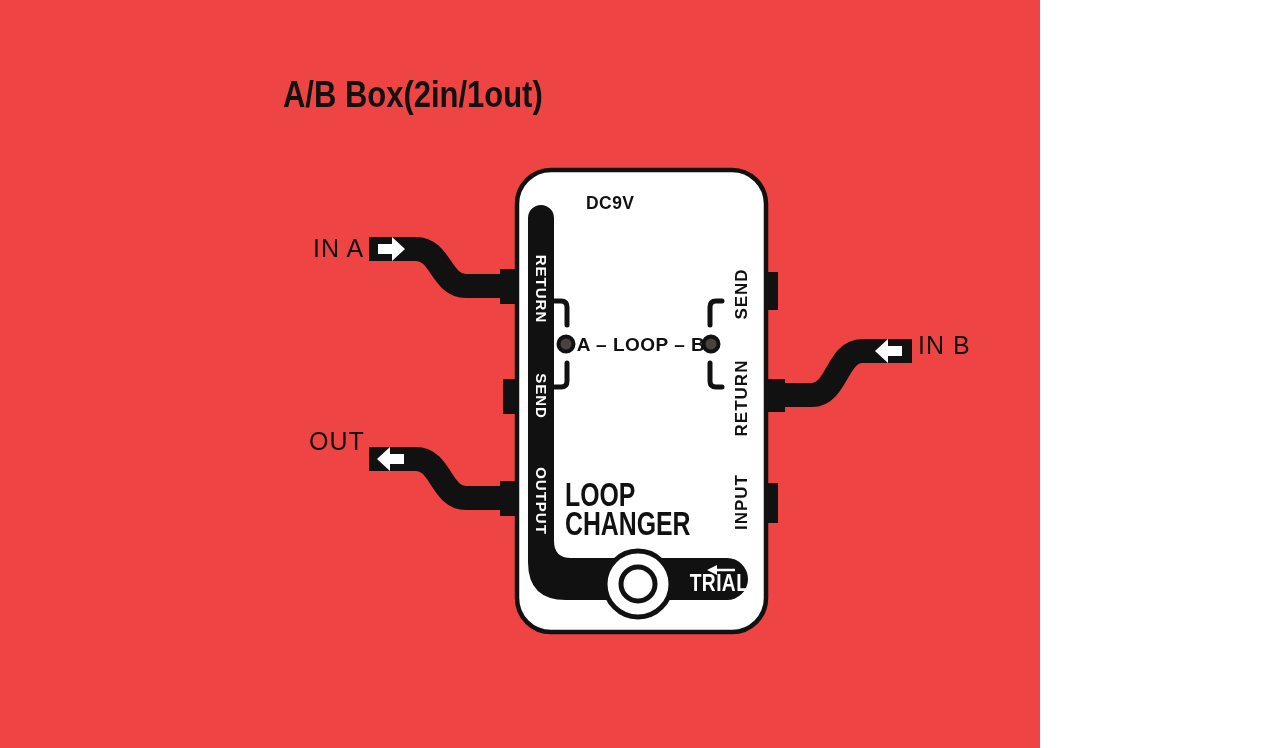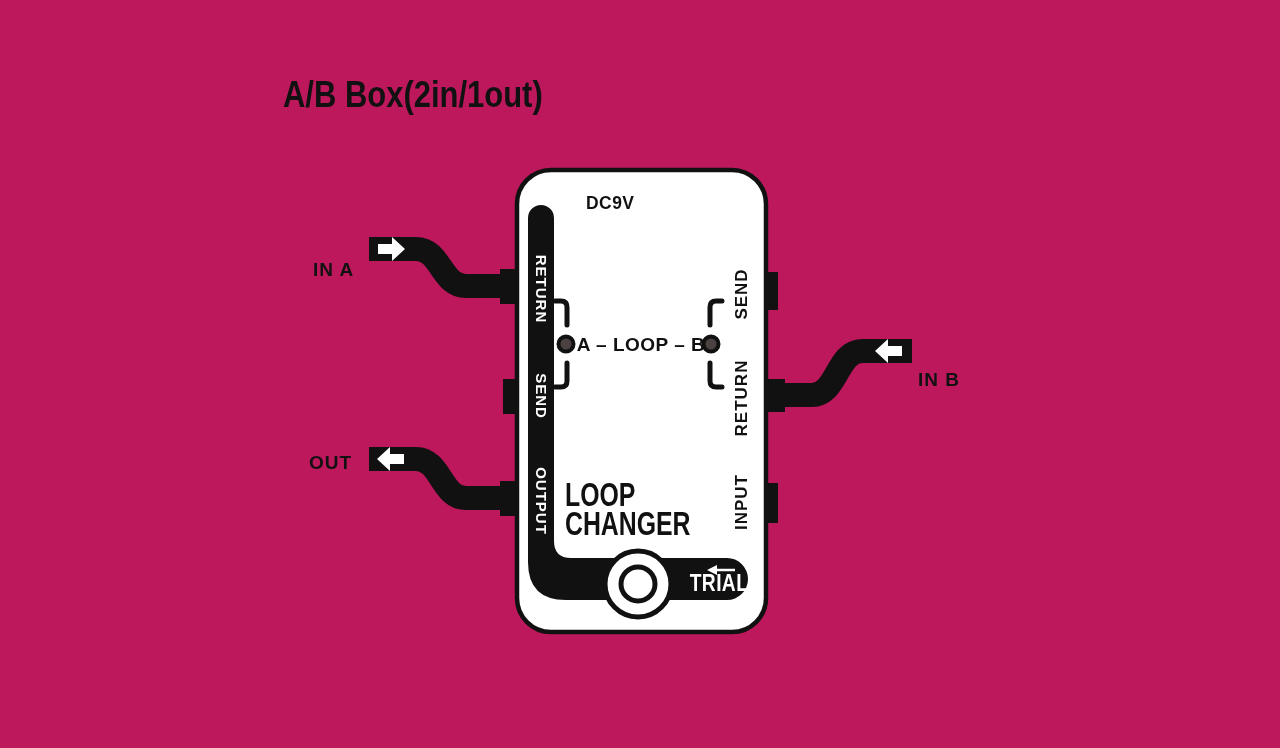--- a/index.html
+++ b/index.html
@@ -1,21 +1,21 @@
 <!DOCTYPE html>
 <html><head>
 <meta charset="utf-8">
 <style>
   html,body{margin:0;padding:0;background:#ffffff;}
-  #stage{position:relative;width:1280px;height:748px;background:#be185d;overflow:hidden;
+  #stage{position:relative;width:1040px;height:748px;background:#ef4444;overflow:hidden;
          font-family:"Liberation Sans", sans-serif;color:#111111;}
   .abs{position:absolute;white-space:nowrap;}
   .ctr{position:absolute;white-space:nowrap;transform:translate(-50%,-50%);text-align:center;}
   .title{font-size:36px;font-weight:bold;letter-spacing:0px;transform:scaleX(0.86);transform-origin:left top;}
-  .cable-label{font-size:19px;font-weight:bold;letter-spacing:1px;margin-top:25px;}
+  .cable-label{font-size:25px;font-weight:normal;letter-spacing:1px;}
   .dc9v{font-size:19px;font-weight:bold;letter-spacing:0.5px;transform:scaleX(0.92);transform-origin:left top;}
   .vlabel-left{position:absolute;white-space:nowrap;font-size:15px;font-weight:bold;letter-spacing:1px;
                color:#ffffff;transform:translate(-50%,-50%) rotate(90deg);}
   .vlabel-right{position:absolute;white-space:nowrap;font-size:17px;font-weight:bold;letter-spacing:1px;
                color:#111111;transform:translate(-50%,-50%) rotate(-90deg);}
   .loopline{font-size:19px;font-weight:bold;letter-spacing:0.5px;}
   .model{font-size:34px;font-weight:bold;line-height:29px;letter-spacing:0px;
          transform:scaleX(0.73);transform-origin:left top;}
   .brand{position:absolute;white-space:nowrap;color:#ffffff;font-size:24px;font-weight:bold;
          letter-spacing:0.5px;transform:translate(-50%,-50%) scaleX(0.8);}
@@ -59,21 +59,21 @@
     <circle cx="638" cy="584" r="17" fill="#ffffff" stroke="#111111" stroke-width="5"></circle>
 
     <path d="M 735,570 H 716" fill="none" stroke="#ffffff" stroke-width="2.5"></path>
     <polygon points="707,570 717,565 717,575" fill="#ffffff"></polygon>
   </svg>
 
   <div class="abs title" style="left:283px;top:74px;">A/B Box(2in/1out)</div>
 
   <div class="abs cable-label" style="left:313px;top:234px;">IN A</div>
   <div class="abs cable-label" style="left:309px;top:427px;">OUT</div>
-  <div class="abs cable-label" style="left:918px;top:344px;">IN B</div>
+  <div class="abs cable-label" style="left:918px;top:331px;">IN B</div>
 
   <div class="abs dc9v" style="left:586px;top:192px;">DC9V</div>
 
   <div class="vlabel-left" style="left:541px;top:289px;">RETURN</div>
   <div class="vlabel-left" style="left:541px;top:396px;">SEND</div>
   <div class="vlabel-left" style="left:541px;top:501px;">OUTPUT</div>
 
   <div class="vlabel-right" style="left:742px;top:294px;">SEND</div>
   <div class="vlabel-right" style="left:742px;top:398px;">RETURN</div>
   <div class="vlabel-right" style="left:742px;top:502px;">INPUT</div>

